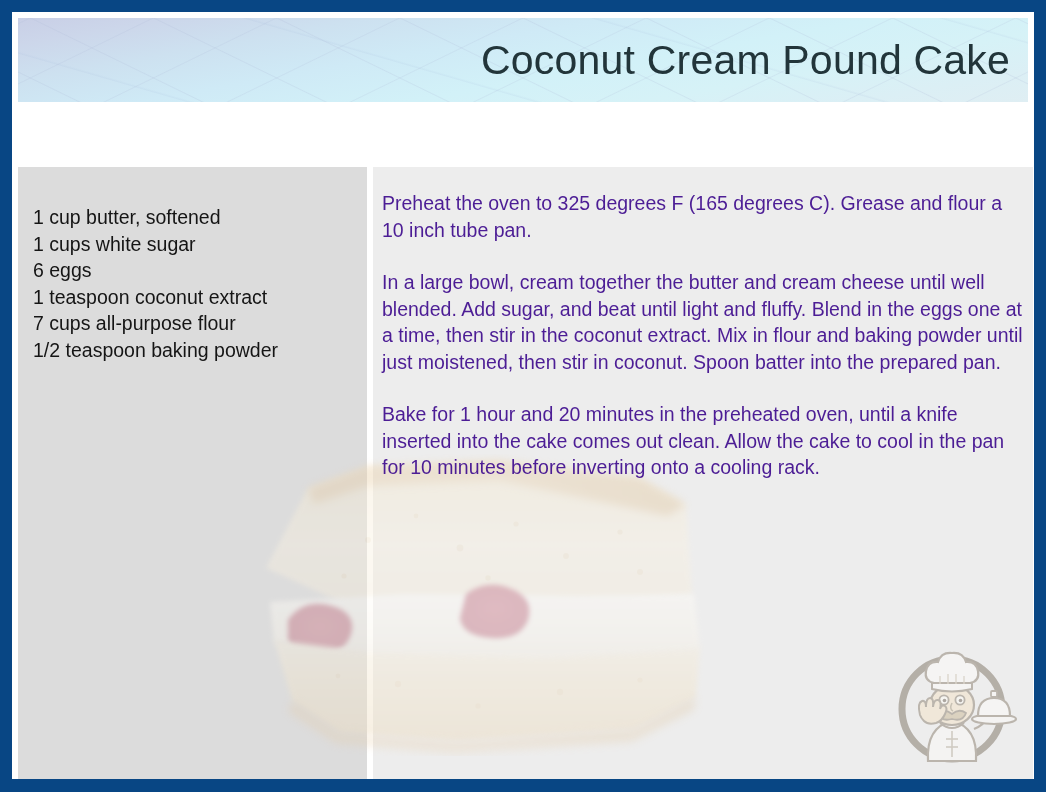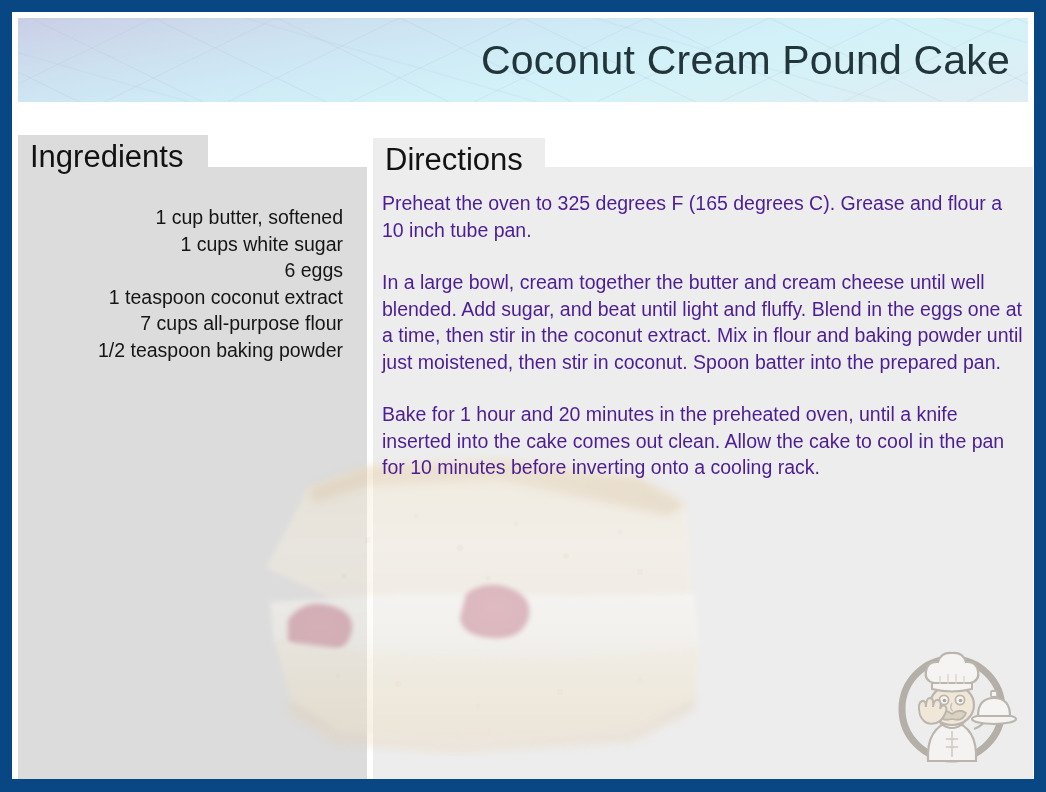--- a/index.html
+++ b/index.html
@@ -129,21 +129,21 @@
   
   .ingredients-list {
     position: absolute;
     left: 21px;
     top: 192px;
     width: 310px;
     font-size: 19.5px;
     line-height: 26.5px;
     color: #151515;
   }
-  .ingredients-list .ing-line { white-space: normal; text-align: right; }
+  .ingredients-list .ing-line { white-space: normal; }
 
   .directions-body {
     position: absolute;
     left: 370px;
     top: 178px;
     width: 645px;
     font-size: 19.5px;
     line-height: 26.5px;
     color: #4c1d95;
   }
@@ -251,27 +251,21 @@
         <circle cx="392" cy="128" r="3"></circle>
           <circle cx="150" cy="240" r="3.2"></circle>
         <circle cx="230" cy="262" r="2.8"></circle>
           <circle cx="312" cy="248" r="3.2"></circle>
         <circle cx="392" cy="236" r="2.6"></circle>
           <circle cx="90" cy="232" r="2.4"></circle>
       </g>
     </svg>
   </div>
 
-  <div class="tab tab-ingredients">
-    <span>Ingredients</span>
-  </div>
-
-  <div class="tab tab-directions">
-    <span>Directions</span>
-  </div>
+
 
   <div class="ingredients-list">
     <div class="ing-line">1 cup butter, softened</div>
     <div class="ing-line">1 cups white sugar</div>
     <div class="ing-line">6 eggs</div>
     <div class="ing-line">1 teaspoon coconut extract</div>
     <div class="ing-line">7 cups all-purpose flour</div>
     <div class="ing-line">1/2 teaspoon baking powder</div>
   </div>
 

